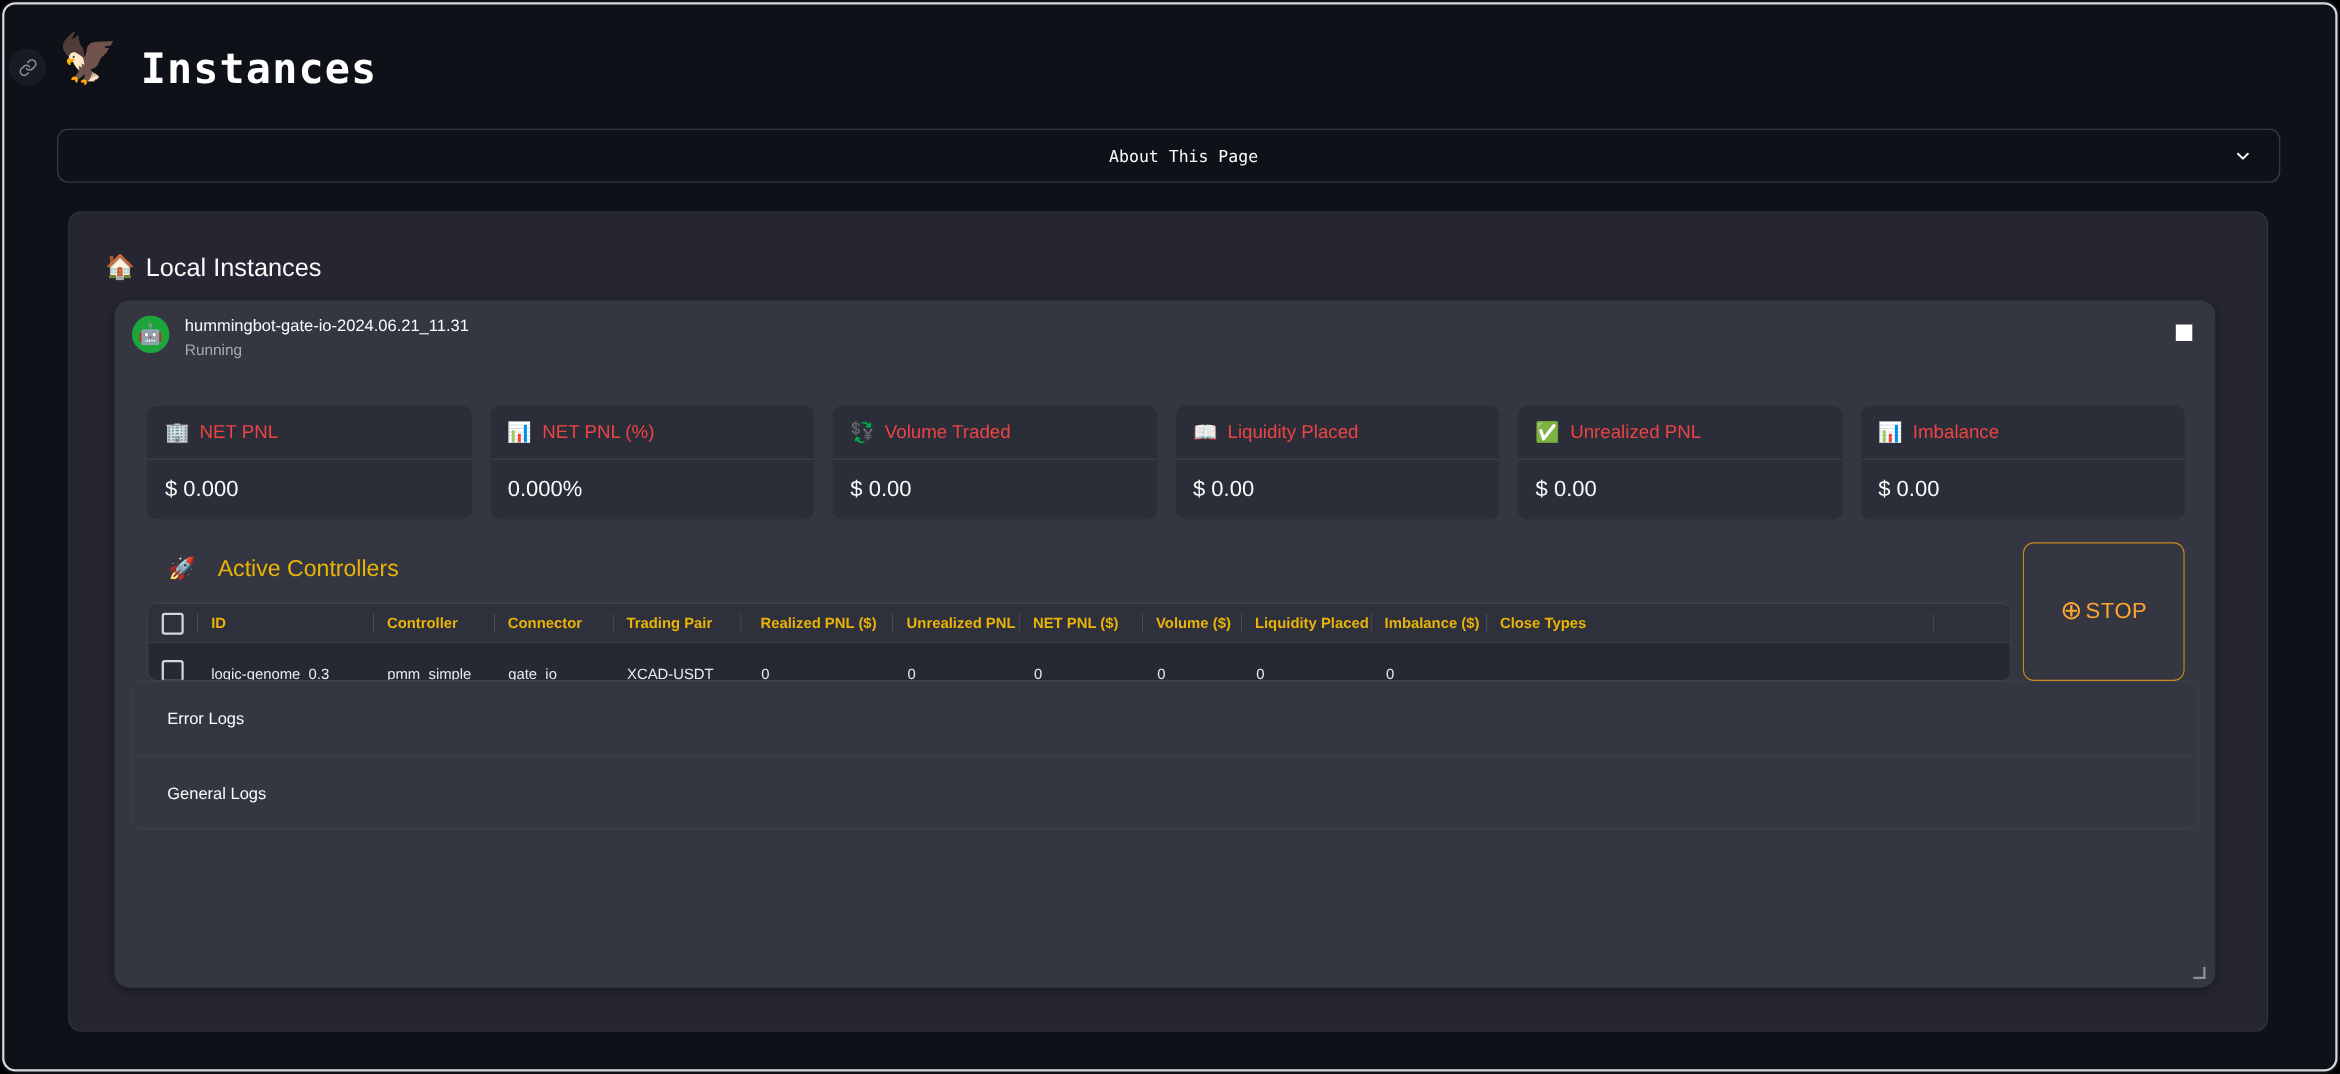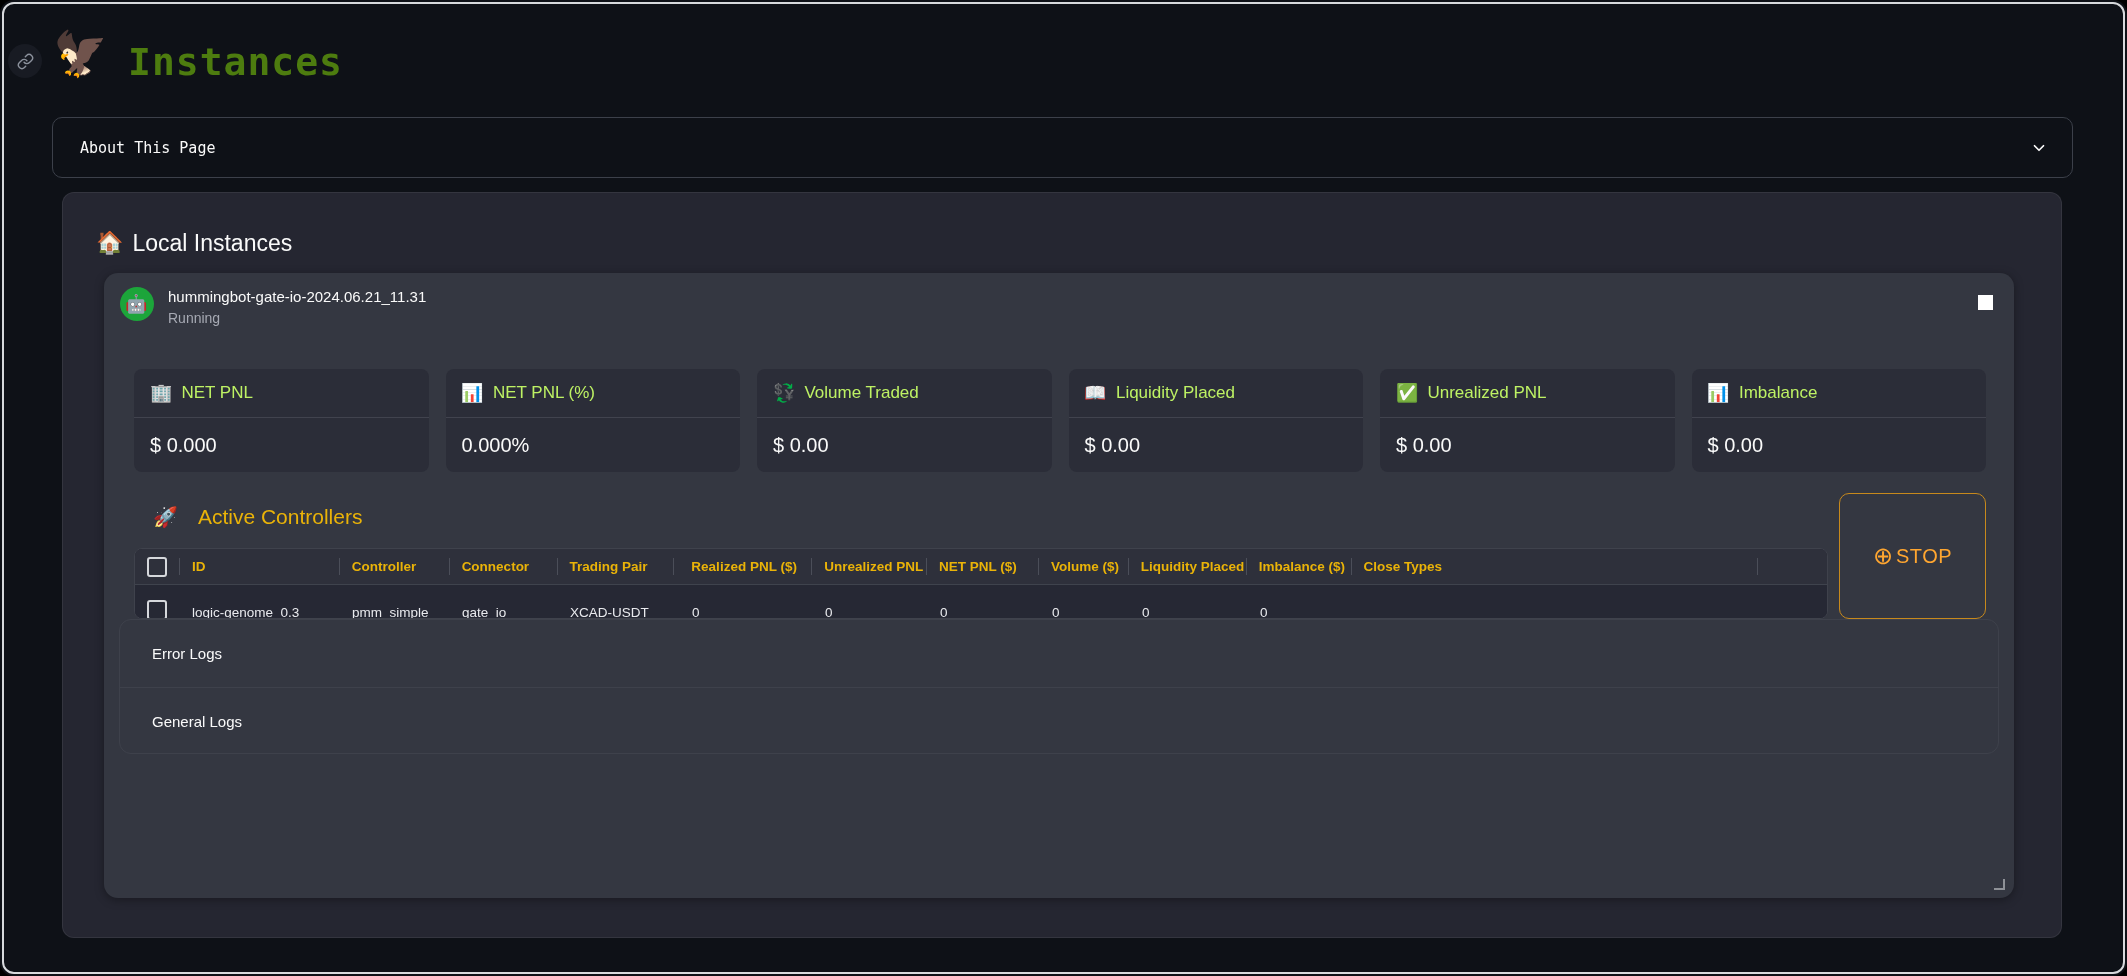--- a/index.html
+++ b/index.html
@@ -7,25 +7,25 @@
        -webkit-font-smoothing:antialiased;color:#fafafa;position:relative;}
   .window{position:absolute;left:0;top:0;width:2127px;height:976px;background:#0e1117;
           border-radius:14px;overflow:hidden;}
   .frame{position:absolute;inset:2px;border:2px solid #d7d9dc;border-radius:12px;pointer-events:none;z-index:50;}
 
   
   .anchor-btn{position:absolute;left:8px;top:44px;width:34px;height:34px;border-radius:50%;
               background:#181b23;display:flex;align-items:center;justify-content:center;cursor:pointer;}
   .logo{position:absolute;left:53px;top:24px;font-size:44px;line-height:60px;}
   .page-title{position:absolute;left:128px;top:40px;margin:0;font-family:"DejaVu Sans Mono",monospace;
-              font-weight:bold;font-size:38px;letter-spacing:1px;color:#4d7c0f;}
-
-  
-  .expander{position:absolute;left:52px;top:117px;width:2021px;height:61px;box-sizing:border-box;
-            border:1px solid #3c404a;border-radius:10px;display:flex;align-items:center;cursor:pointer;}
+              font-weight:bold;font-size:38px;letter-spacing:1px;color:#ffffff;}
+
+  
+  .expander{position:absolute;left:52px;top:117px;width:2021px;height:49px;box-sizing:border-box;
+            border:1px solid #3c404a;border-radius:10px;display:flex;align-items:center;cursor:pointer;justify-content:center;}
   .expander-label{margin-left:27px;font-family:"DejaVu Sans Mono",monospace;font-size:15px;color:#fafafa;}
   .expander .chev{position:absolute;right:24px;top:50%;transform:translateY(-50%);}
 
   
   .section{position:absolute;left:62px;top:192px;width:2000px;height:746px;box-sizing:border-box;
            background:#252631;border:1px solid rgba(250,250,250,0.07);border-radius:12px;}
   .sec-header{position:absolute;left:33px;top:36px;display:flex;align-items:center;gap:9px;}
   .sec-icon{font-size:22px;line-height:28px;}
   .sec-title{font-size:23px;color:#fafafa;}
 
@@ -36,21 +36,21 @@
           background:#1ca53a;display:flex;align-items:center;justify-content:center;font-size:18px;}
   .iname{position:absolute;left:64px;top:15px;font-size:15px;color:#fafafa;}
   .istatus{position:absolute;left:64px;top:37px;font-size:14px;color:#a6a9b3;}
   .sq{position:absolute;left:1874px;top:22px;width:15px;height:15px;background:#ffffff;cursor:pointer;}
 
   
   .metrics{position:absolute;left:30px;top:96px;width:1852px;height:103px;display:flex;gap:17px;}
   .metric{flex:1 1 0;background:#2b2d38;border-radius:8px;overflow:hidden;display:flex;flex-direction:column;}
   .m-head{height:48px;display:flex;align-items:center;gap:9px;padding:0 16px;}
   .m-icon{font-size:18px;}
-  .m-label{font-size:17px;color:#bef264;}
+  .m-label{font-size:17px;color:#ef4444;}
   .m-div{height:1px;background:#41434e;}
   .m-value{flex:1;display:flex;align-items:center;padding:0 16px;font-size:20px;color:#fafafa;}
 
   
   .ctrl-header{position:absolute;left:49px;top:232px;display:flex;align-items:center;gap:10px;}
   .ctrl-icon{font-size:20px;}
   .ctrl-title{font-size:21px;color:#eab308;margin-left:10px;}
 
   .table{position:absolute;left:30px;top:275px;width:1694px;height:71px;box-sizing:border-box;
          border:1px solid #3f424c;border-radius:8px;overflow:hidden;background:#262834;}

